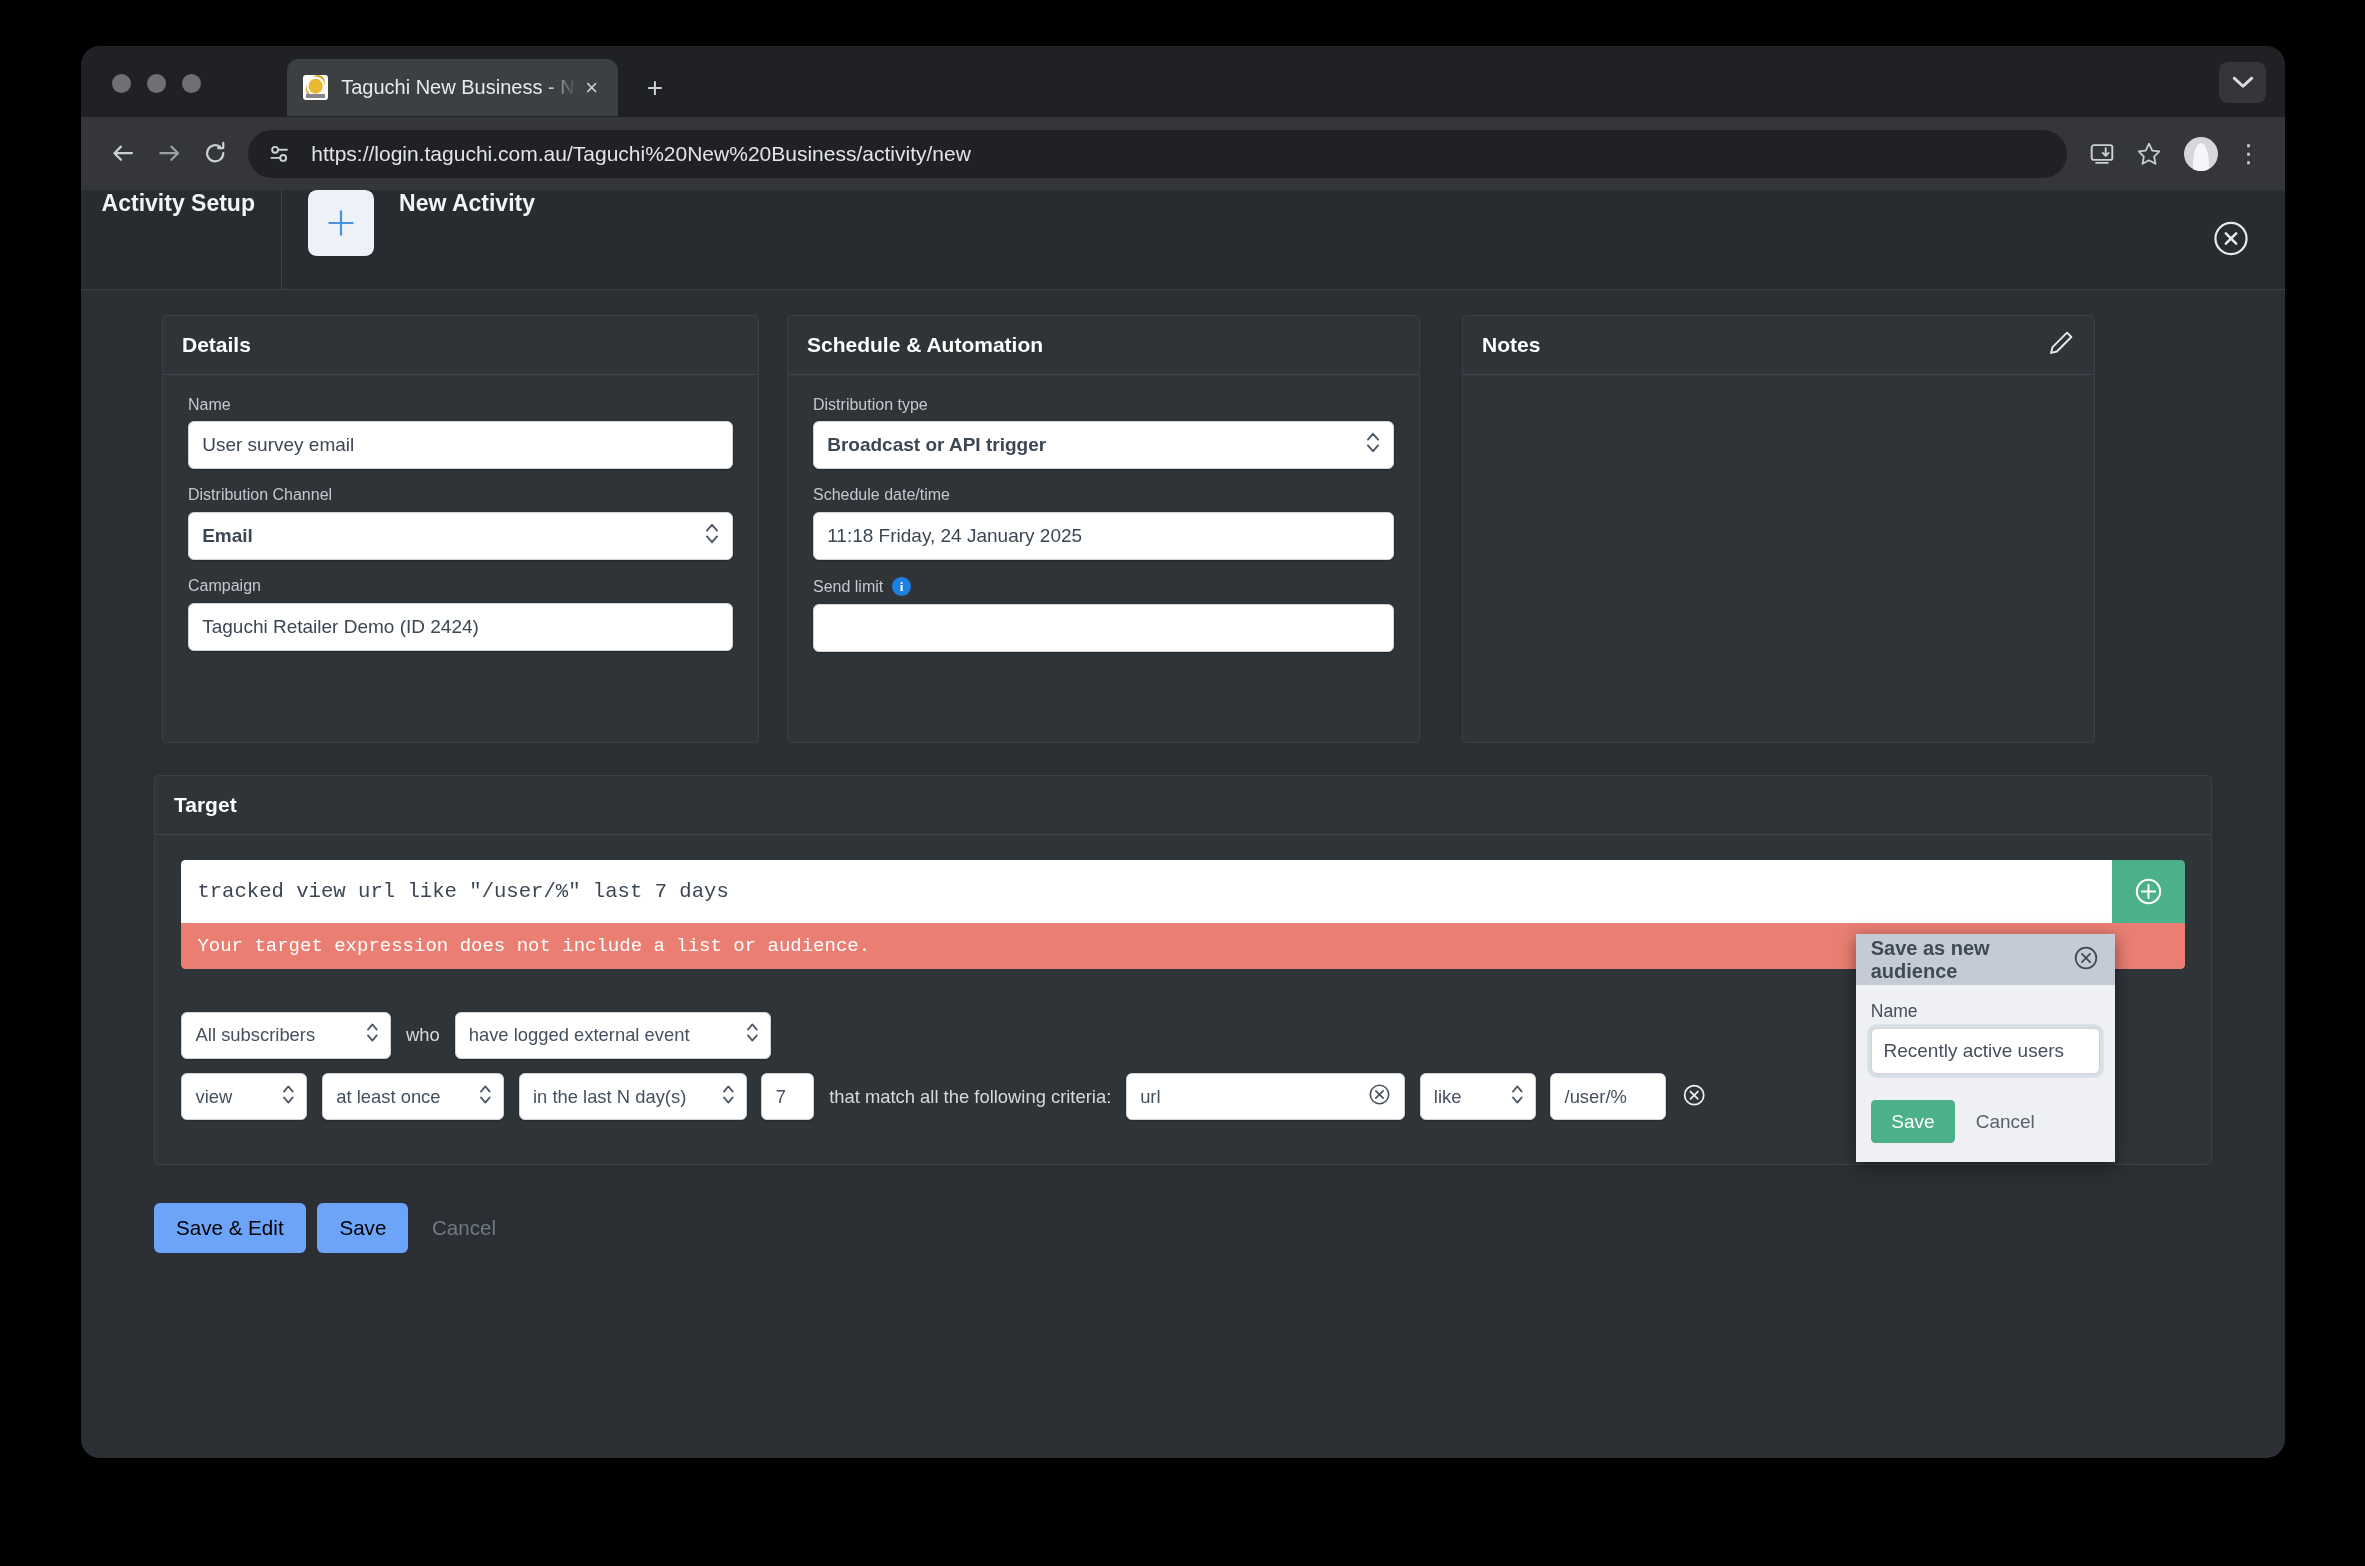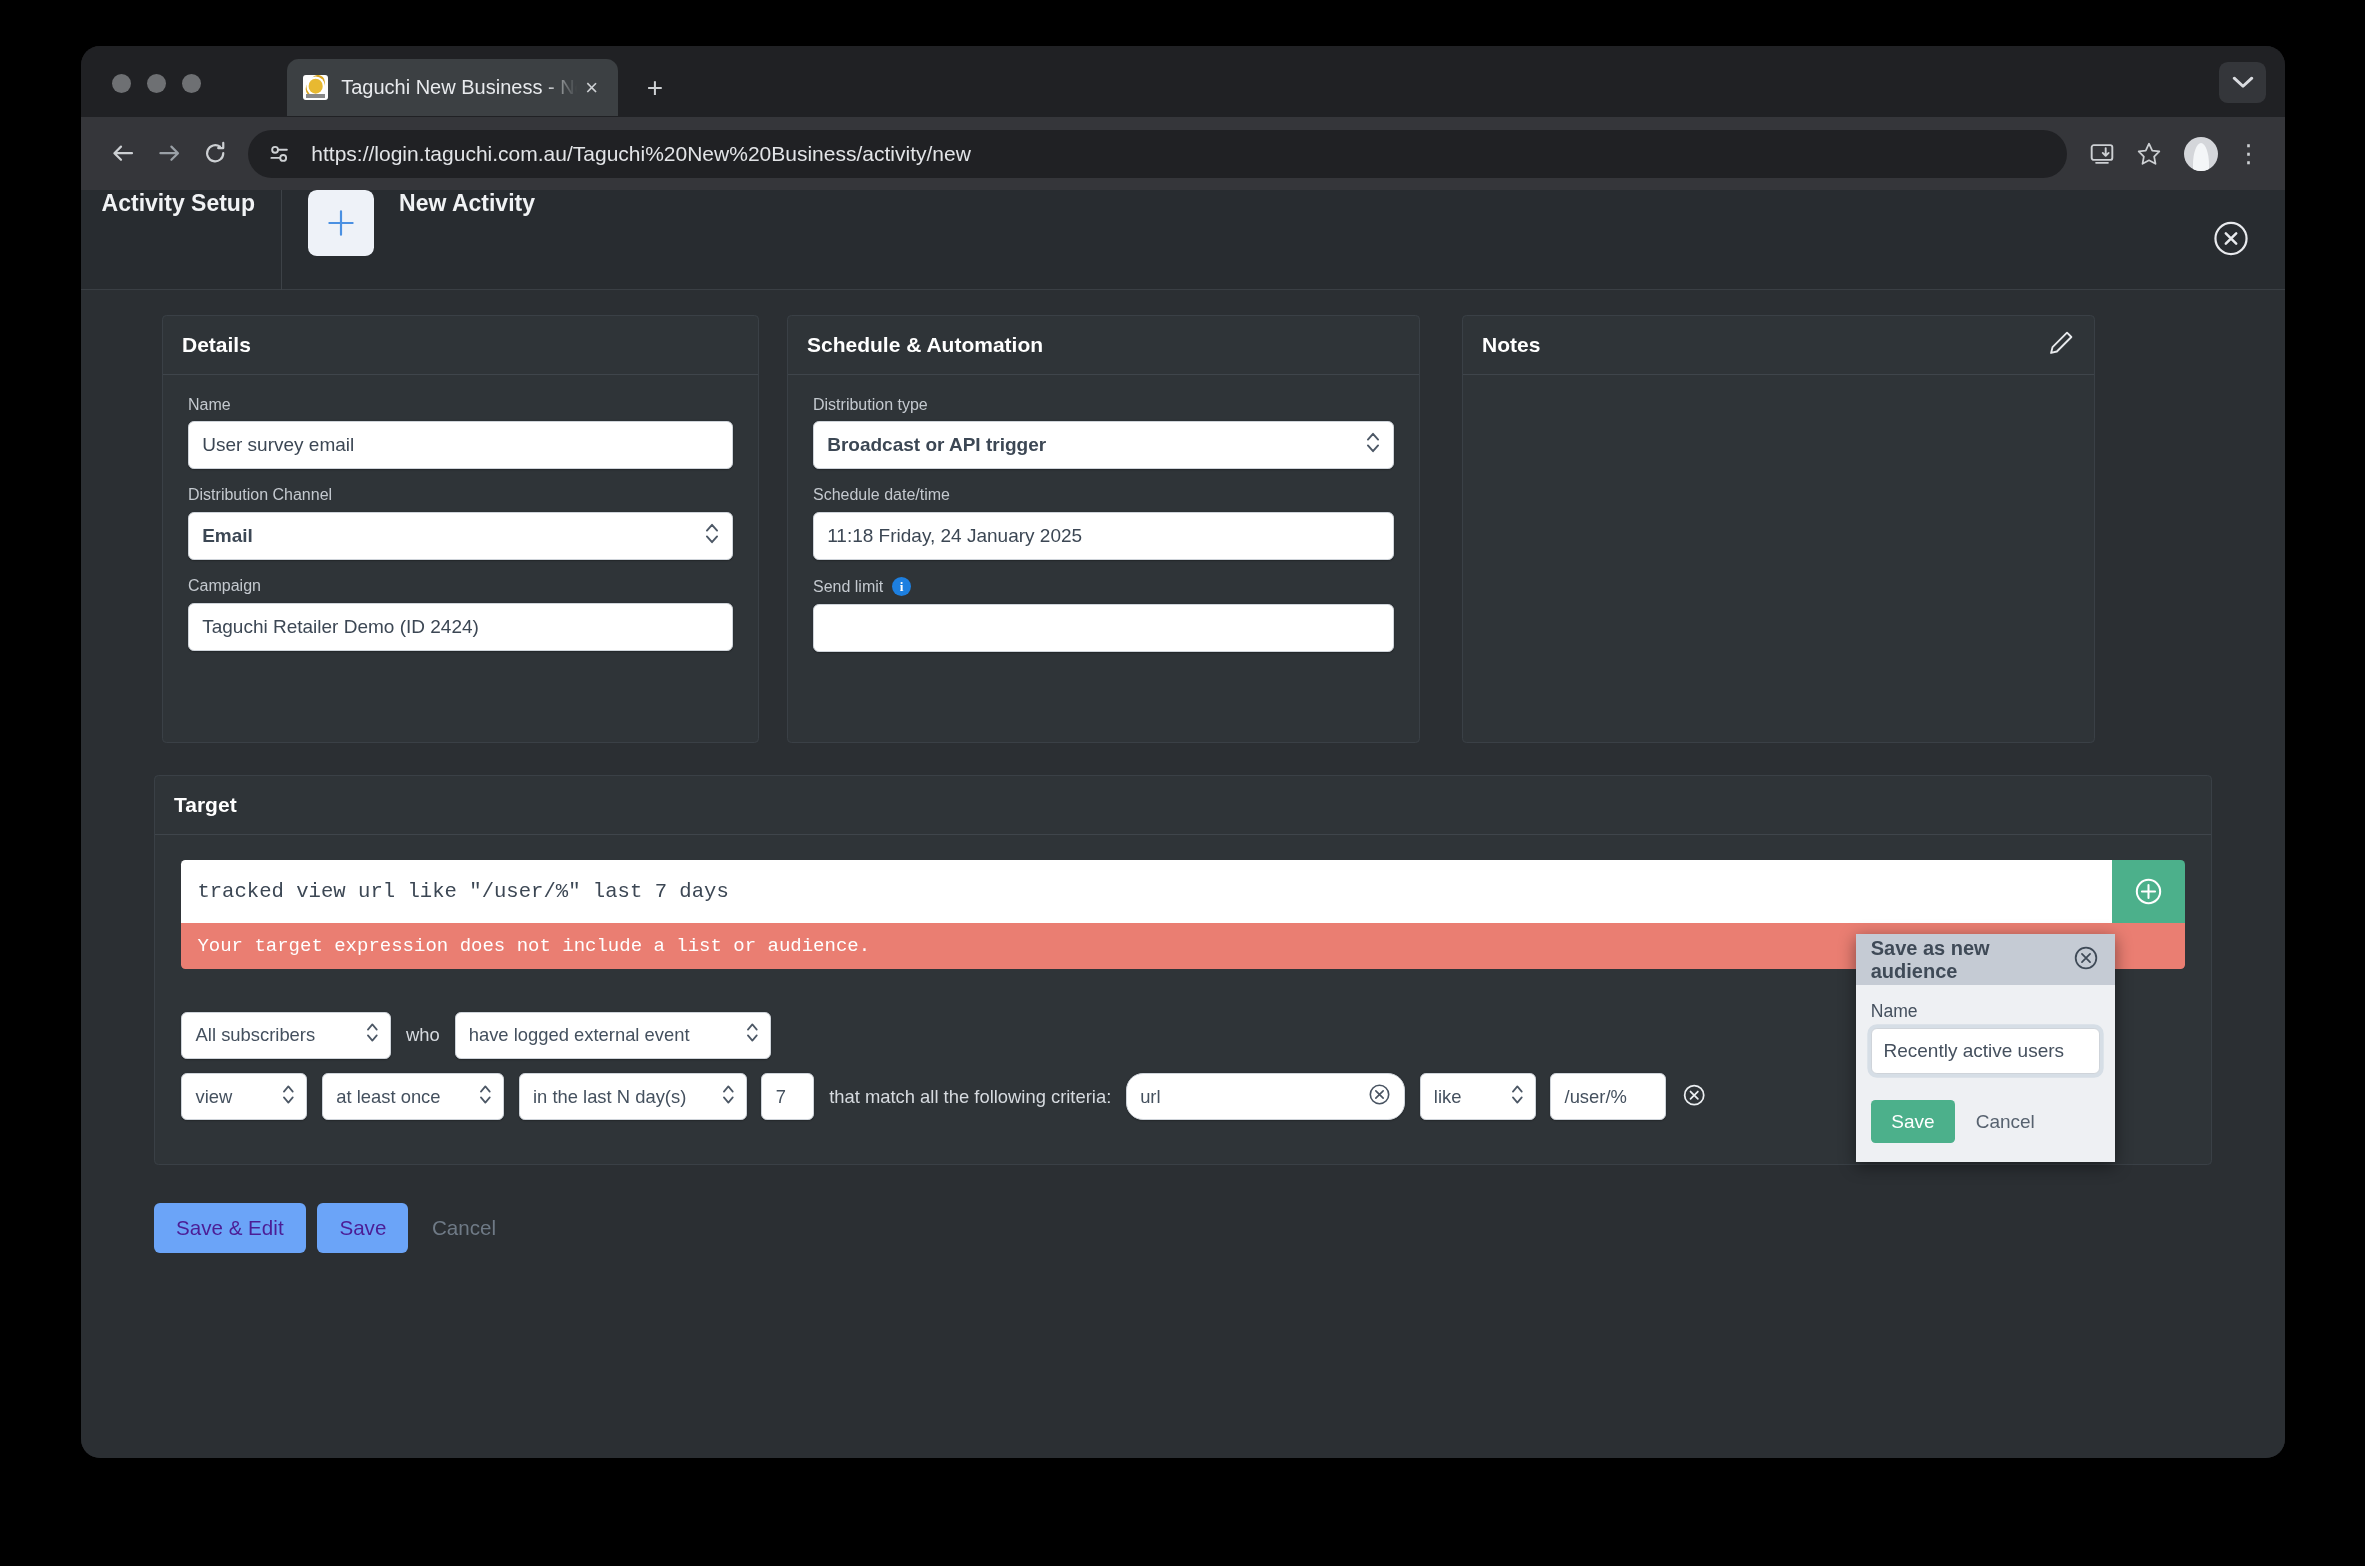--- a/index.html
+++ b/index.html
@@ -299,21 +299,21 @@
     border-radius: 5.9px;
     color: #44505e;
     font-size: 18.4px;
     display: flex; align-items: center;
     padding: 0 13.2px;
     box-shadow: 0 0.7px 1.5px rgba(0,0,0,.26);
     position: relative;
   }
   .ctl.sel { padding-right: 35px; }
   .ctl.sel .chev { position: absolute; right: 10.3px; top: 50%; transform: translateY(-50%); }
-  .ctl.has-clear { padding-right: 28px; border-radius: 17px; }
+  .ctl.has-clear { padding-right: 28px; }
   .ctl .clear-in { position: absolute; right: 11.8px; top: 50%; transform: translateY(-50%); }
   .lbl-text { color: #d6dadf; font-size: 18.4px; }
 
   .w-all  { width: 210px; }
   .w-evt  { width: 316px; }
   .w-view { width: 126px; }
   .w-once { width: 182px; }
   .w-lastn{ width: 228px; }
   .w-num  { width: 53px; justify-content: flex-start; }
   .w-url  { width: 279px; }
@@ -356,21 +356,21 @@
     font-size: 19px;
     padding: 10.3px 20.6px;
     border-radius: 4.4px;
   }
   .btn-cancel-pop { color: #57626f; font-size: 19px; padding: 10.3px 13.2px; }
 
   
   .footer { padding: 0 73px; margin-top: 38px; display: flex; align-items: center; gap: 11.8px; }
   .btn-blue {
     background: #6ba4f8;
-    color: #4c1d95;
+    color: #000000;
     font-size: 20.6px;
     padding: 13.2px 22px;
     border-radius: 5.9px;
   }
   .btn-ghost { color: #6f7a86; font-size: 20.6px; padding: 13.2px 11.8px; }
 </style>
 </head>
 <body>
 
 <div class="browser">

